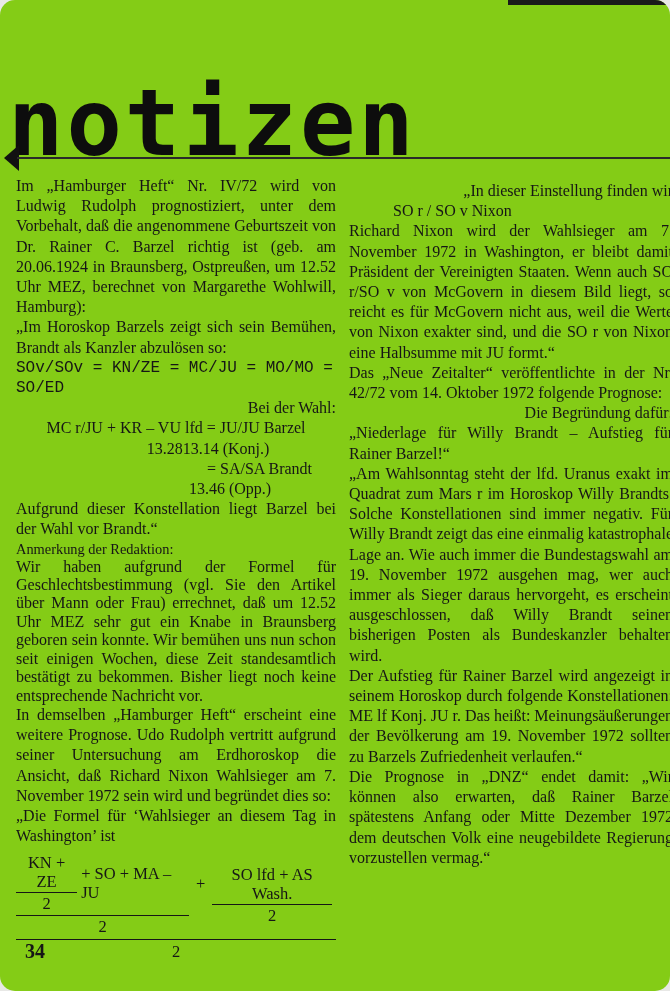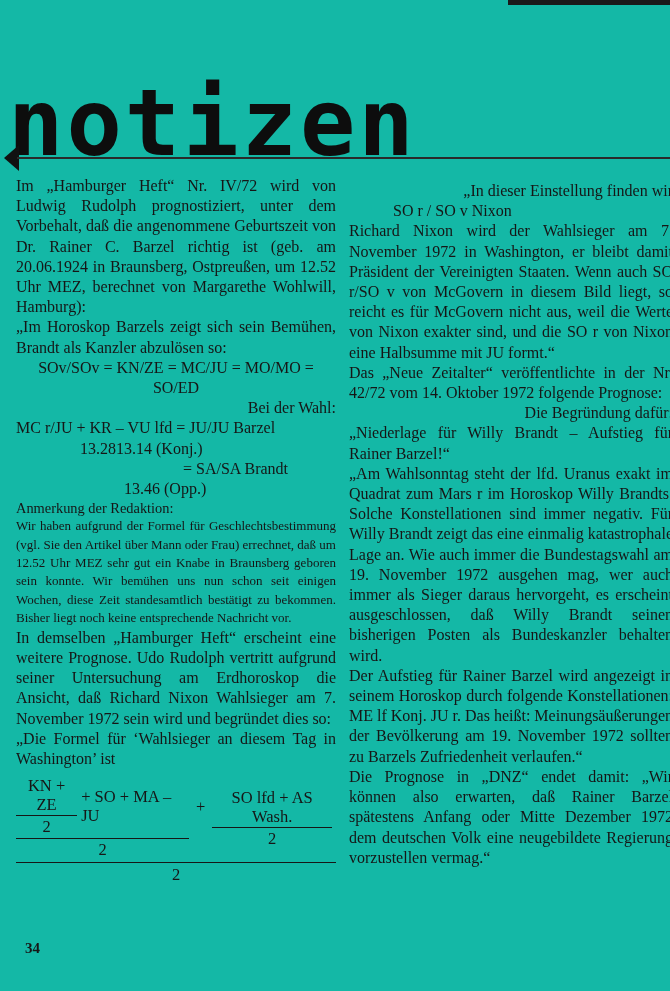--- a/index.html
+++ b/index.html
@@ -1,60 +1,60 @@
 <!DOCTYPE html>
 <html><head>
 <meta charset="utf-8">
 <style>
   html,body{margin:0;padding:0;background:#e8e8e6;}
   .page{
     position:relative;width:670px;height:991px;margin:0 auto;
-    background:#14b8a6;overflow:hidden;
-    font-family:"Liberation Serif",serif;color:#161616;
+    background:#84cc16;overflow:hidden;
+    font-family:"Liberation Serif",serif;color:#161616;border-radius:15px;
   }
   .top-bar{position:absolute;top:0;right:0;width:162px;height:5px;background:#1a1a1a;}
   .masthead{
     position:absolute;top:14px;left:8px;
     font-family:"DejaVu Sans Mono",monospace;font-weight:700;
     font-size:92px;line-height:1.05;letter-spacing:3px;color:#0d0d0d;
   }
   .divider{position:absolute;top:144px;left:4px;right:0;height:28px;display:flex;align-items:center;}
   .arrow-left{width:0;height:0;border-top:13px solid transparent;border-bottom:13px solid transparent;border-right:15px solid #111;}
   .rule{flex:1;height:2px;background:#2a2a2a;margin-left:-2px;}
   .columns{position:absolute;top:176px;left:16px;display:flex;gap:13px;}
   .col{width:320px;font-size:16px;line-height:20.2px;text-align:justify;}
   .col-right{width:324px;padding-top:5px;}
   .col p{margin:0;}
   .mt-sm{margin-top:3px;}
   .mt-md{margin-top:9px;}
   .mt-lg{margin-top:17px;}
   .left-align{text-align:right;}
-  .chain-line{text-align:center;}
-  .wahl-row{text-align:left;white-space:nowrap;}
+  .chain-line{text-align:left;font-family:Liberation Mono, monospace;}
+  .wahl-row{text-align:center;white-space:nowrap;}
   .w2a{margin-left:64px;display:inline-block;}
   .w2b{display:inline-block;}
   .w3{margin-left:167px;display:inline-block;}
   .w4{margin-left:108px;display:inline-block;}
   .quote-formula{padding-left:44px;text-align:left;}
   .note-heading{font-size:14.4px;line-height:18px;margin-top:11px;text-align:left;}
-  .note-body{font-size:13px;line-height:18.4px;margin-top:4px;}
+  .note-body{font-size:16px;line-height:18.4px;margin-top:4px;}
   
   .bigfrac{margin-top:7px;font-size:16.5px;line-height:19px;text-align:left;}
   .outer{display:inline-flex;flex-direction:column;}
   .outer-num{display:flex;align-items:center;border-bottom:1.8px solid #161616;padding:0 4px 3px 0;}
   .outer-den{text-align:center;padding-top:2px;}
   .mid{display:inline-flex;flex-direction:column;}
   .mid-num{display:flex;align-items:center;border-bottom:1.6px solid #161616;padding:0 6px 2px 0;}
   .mid-den{text-align:center;padding-top:1px;}
   .frac{display:inline-flex;flex-direction:column;text-align:center;}
   .frac-num{border-bottom:1.6px solid #161616;padding:0 3px 1px 3px;}
   .frac-den{padding-top:1px;}
   .terms{margin-left:4px;}
   .plus-mid{margin:0 7px 22px 7px;}
-  .page-number{position:absolute;left:25px;top:940px;font-size:15px;font-weight:700;}
+  .page-number{position:absolute;left:25px;top:940px;font-size:20px;font-weight:700;}
 </style>
 </head>
 <body>
 
 <div class="page">
 
   <div class="top-bar"></div>
 
   <h1 class="masthead">notizen</h1>
 
@@ -70,20 +70,21 @@
       <p class="mt-sm">„Im Horoskop Barzels zeigt sich sein Bemühen, Brandt als Kanzler abzulösen so:</p>
       <p class="chain-line">SOv/SOv = KN/ZE = MC/JU = MO/MO =</p>
       <p class="chain-line">SO/ED</p>
       <p class="left-align mt-sm">Bei der Wahl:</p>
       <div>
         <p class="wahl-row">MC r/JU + KR – VU lfd = JU/JU Barzel</p>
         <p class="wahl-row"><span class="w2a">13.28</span><span class="w2b">13.14 (Konj.)</span></p>
         <p class="wahl-row"><span class="w3">= SA/SA Brandt</span></p>
         <p class="wahl-row"><span class="w4">13.46 (Opp.)</span></p>
       </div>
+      <p>Aufgrund dieser Konstellation liegt Barzel bei der Wahl vor Brandt.“</p>
       <p class="note-heading">Anmerkung der Redaktion:</p>
       <p class="note-body">Wir haben aufgrund der Formel für Geschlechtsbestimmung (vgl. Sie den Artikel über Mann oder Frau) errechnet, daß um 12.52 Uhr MEZ sehr gut ein Knabe in Braunsberg geboren sein konnte. Wir bemühen uns nun schon seit einigen Wochen, diese Zeit standesamtlich bestätigt zu bekommen. Bisher liegt noch keine entsprechende Nachricht vor.</p>
       <p class="mt-md">In demselben „Hamburger Heft“ erscheint eine weitere Prognose. Udo Rudolph vertritt aufgrund seiner Untersuchung am Erdhoroskop die Ansicht, daß Richard Nixon Wahlsieger am 7. November 1972 sein wird und begründet dies so:</p>
       <p class="mt-md">„Die Formel für ‘Wahlsieger an diesem Tag in Washington’ ist</p>
 
       <div class="bigfrac">
         <div class="outer">
           <div class="outer-num">
             <div class="mid">
               <div class="mid-num">

